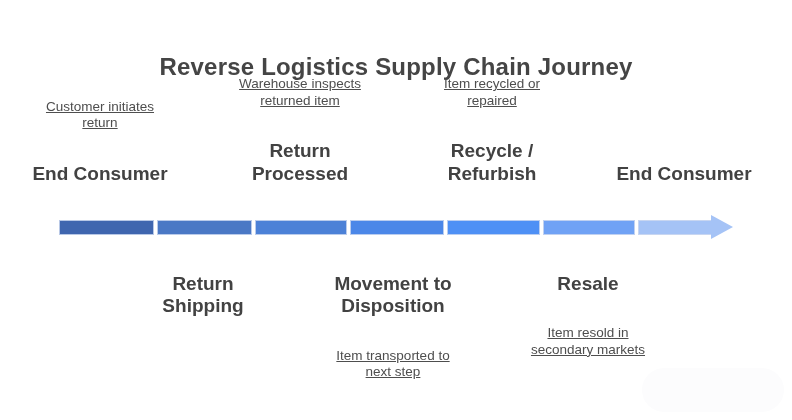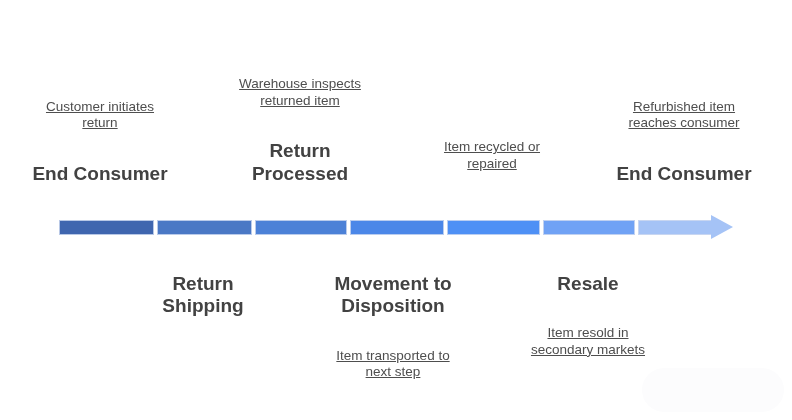--- a/index.html
+++ b/index.html
@@ -80,39 +80,40 @@
     height: 44px;
     border-radius: 28px;
     background: #fcfcfd;
   }
 </style>
 </head>
 <body>
 
 <div class="canvas">
 
+  <h1 class="title">Reverse Logistics Supply Chain Journey</h1>
 
   <div class="step step-top" style="left:20px">
     <div class="desc">Customer initiates
 return</div>
     <div class="label">End Consumer</div>
   </div>
   <div class="step step-top" style="left:220px">
     <div class="desc">Warehouse inspects
 returned item</div>
     <div class="label">Return
 Processed</div>
   </div>
   <div class="step step-top" style="left:412px">
     <div class="desc">Item recycled or
 repaired</div>
+    <div class="label">Recycle /
+Refurbish</div>
   </div>
   <div class="step step-top" style="left:604px">
-    <div class="desc">Refurbished item
-reaches consumer</div>
     <div class="label">End Consumer</div>
   </div>
 
   <div class="timeline">
     <div class="seg" style="left: 59px; width: 95px; background-color: rgb(63, 102, 175);"></div>
     <div class="seg" style="left: 157px; width: 95px; background-color: rgb(74, 120, 197);"></div>
     <div class="seg" style="left: 255px; width: 92px; background-color: rgb(76, 129, 215);"></div>
     <div class="seg" style="left: 350px; width: 94px; background-color: rgb(75, 135, 232);"></div>
     <div class="seg" style="left: 447px; width: 93px; background-color: rgb(78, 144, 245);"></div>
     <div class="seg" style="left: 543px; width: 92px; background-color: rgb(112, 162, 245);"></div>

